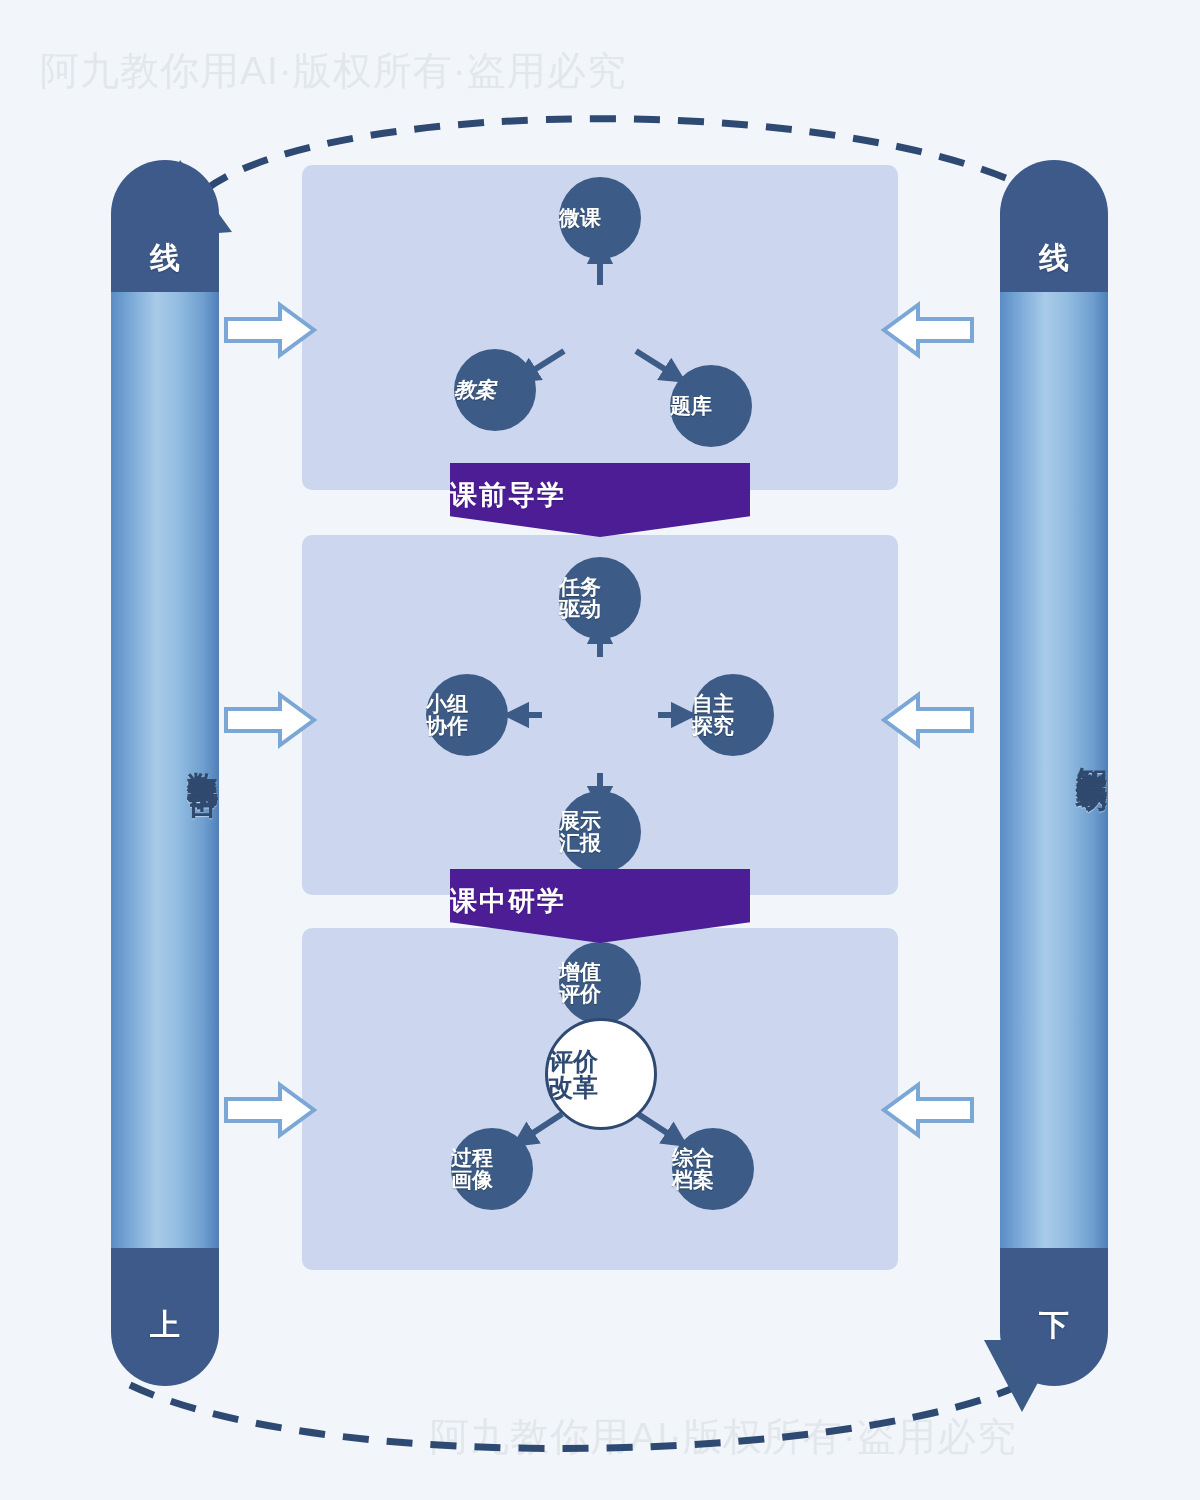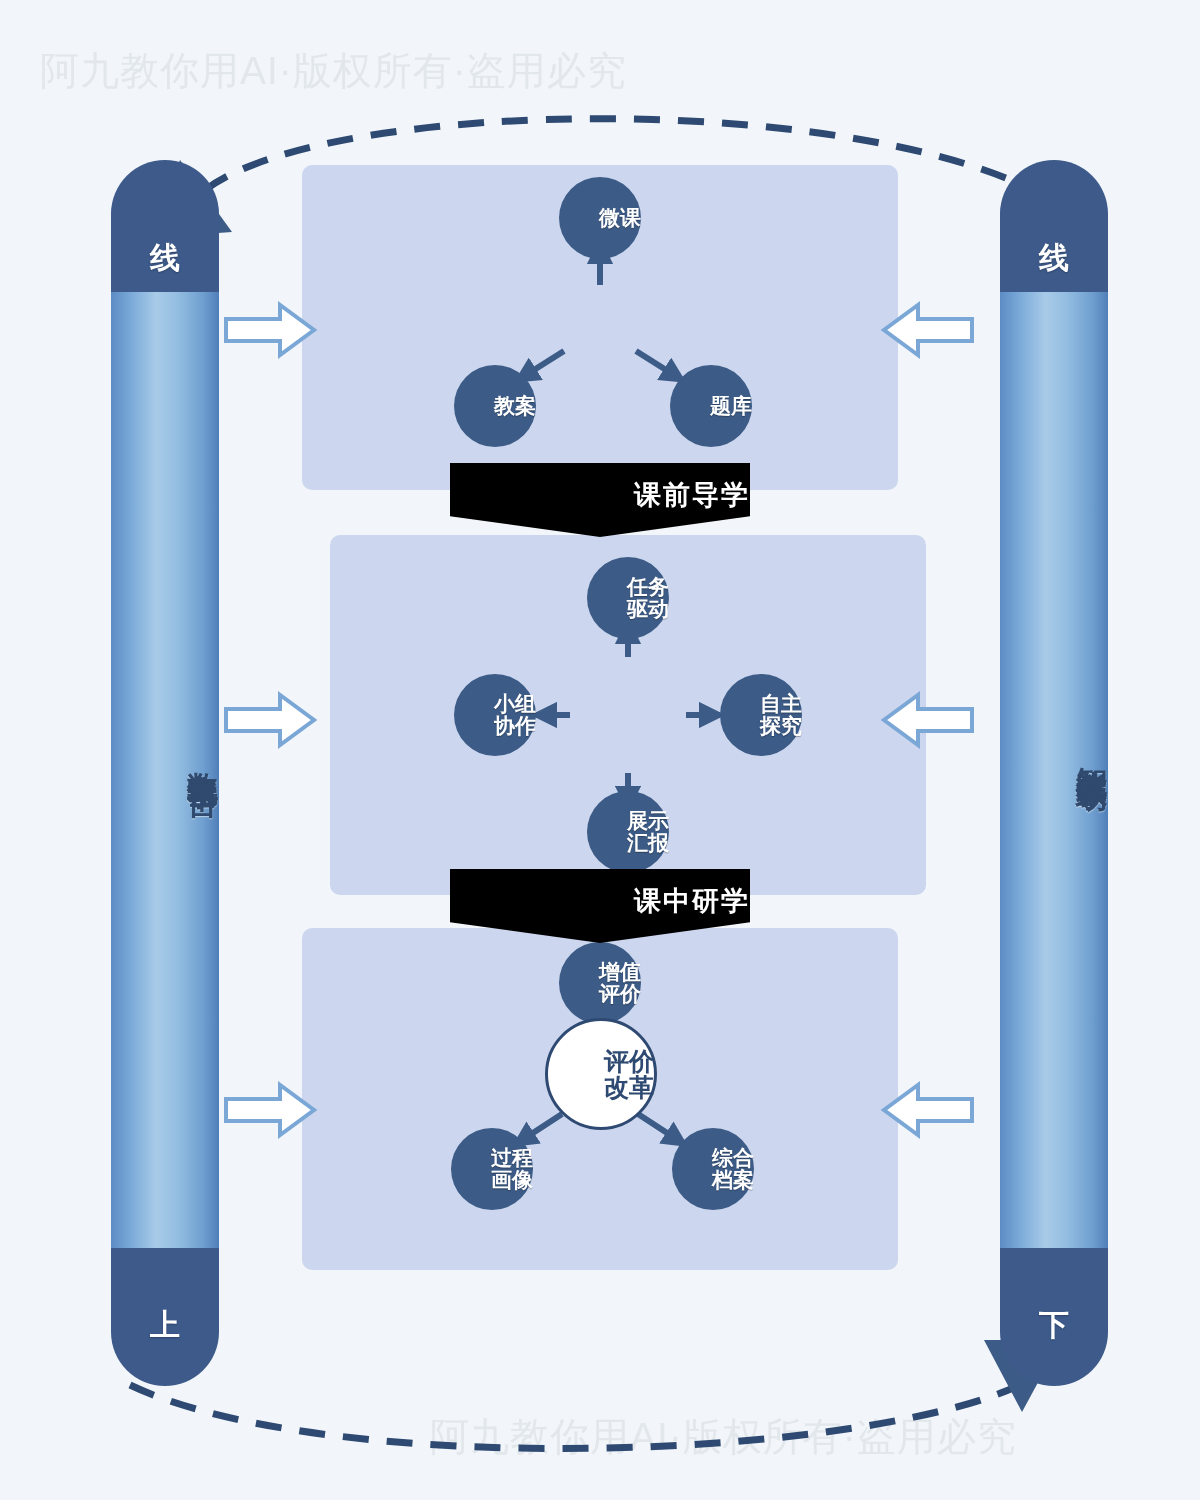--- a/index.html
+++ b/index.html
@@ -106,35 +106,35 @@
   
   .panel {
     position: absolute;
     left: 302px;
     width: 596px;
     background: #ccd7ef;
     border-radius: 10px;
     z-index: 3;
   }
   #panel-1 { top: 165px; height: 325px; }
-  #panel-2 { top: 535px; height: 360px; margin-left: 28px; }
+  #panel-2 { top: 535px; height: 360px; }
   #panel-3 { top: 928px; height: 342px; }
 
   .panel-canvas {
     position: absolute; left: 0; top: 0;
     width: 100%; height: 100%;
   }
 
   
   .node {
     position: absolute;
     border-radius: 50%;
     display: flex;
     flex-direction: column;
-    align-items: flex-end;
+    align-items: flex-start;
     justify-content: center;
     text-align: center;
     line-height: 1.05;
     z-index: 4;
   }
   .node.center {
     background: #ffffff;
     border: 3px solid #2f4a72;
     color: #2f4a72;
     font-size: 25px;
@@ -147,25 +147,25 @@
     font-weight: bold;
     text-shadow: 0 1px 1px rgba(0,0,0,.3);
   }
 
   
   .chevron {
     position: absolute;
     left: 450px;
     width: 300px;
     height: 74px;
-    background: #000000;
+    background: #4c1d95;
     clip-path: polygon(0 0, 100% 0, 100% 72%, 50% 100%, 0 72%);
     display: flex;
     align-items: flex-start;
-    justify-content: flex-end;
+    justify-content: flex-start;
     z-index: 6;
   }
   .chevron span {
     margin-top: 14px;
     color: #ffffff;
     font-size: 27px;
     font-weight: bold;
     letter-spacing: 2px;
     text-shadow: 0 1px 2px rgba(0,0,0,.18);
   }
@@ -228,21 +228,21 @@
         </marker>
       </defs>
       <line x1="298" y1="120" x2="298" y2="78" stroke="#3c5b86" stroke-width="6" marker-end="url(#ah1)"></line>
       <line x1="262" y1="186" x2="216" y2="215" stroke="#3c5b86" stroke-width="6" marker-end="url(#ah1)"></line>
       <line x1="334" y1="186" x2="380" y2="215" stroke="#3c5b86" stroke-width="6" marker-end="url(#ah1)"></line>
     </svg>
 
     <div class="node sat" style="left:257px; top:12px; width:82px; height:82px;">
       <span>微课</span>
     </div>
-    <div class="node sat" style="left:152px; top:200px; width:82px; height:82px;">
+    <div class="node sat" style="left:152px; top:184px; width:82px; height:82px;font-style:italic;">
       <span>教案</span>
     </div>
     <div class="node sat" style="left:368px; top:200px; width:82px; height:82px;">
       <span>题库</span>
     </div>
   </div>
 
   <div class="panel" id="panel-2">
     <svg class="panel-canvas" viewBox="0 0 596 360">
       <defs>

